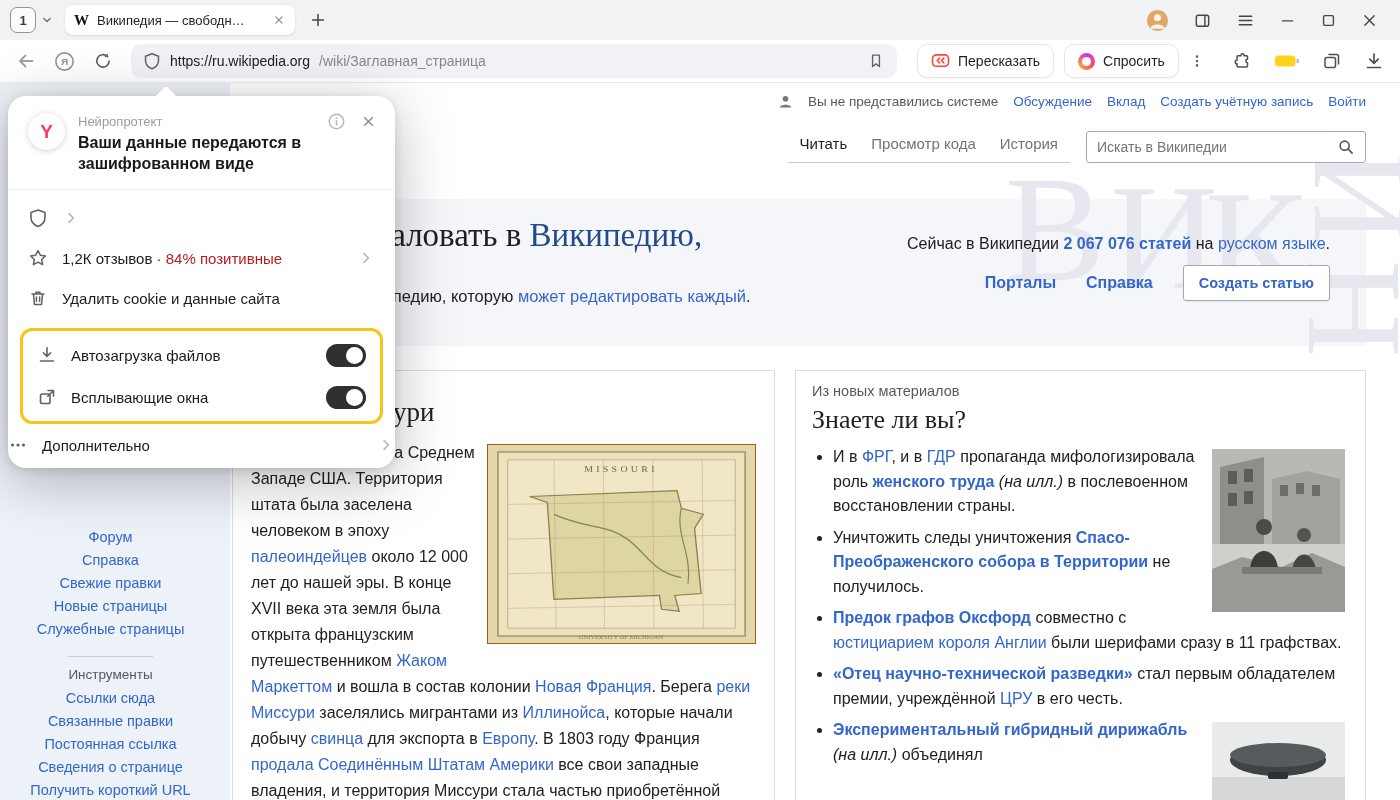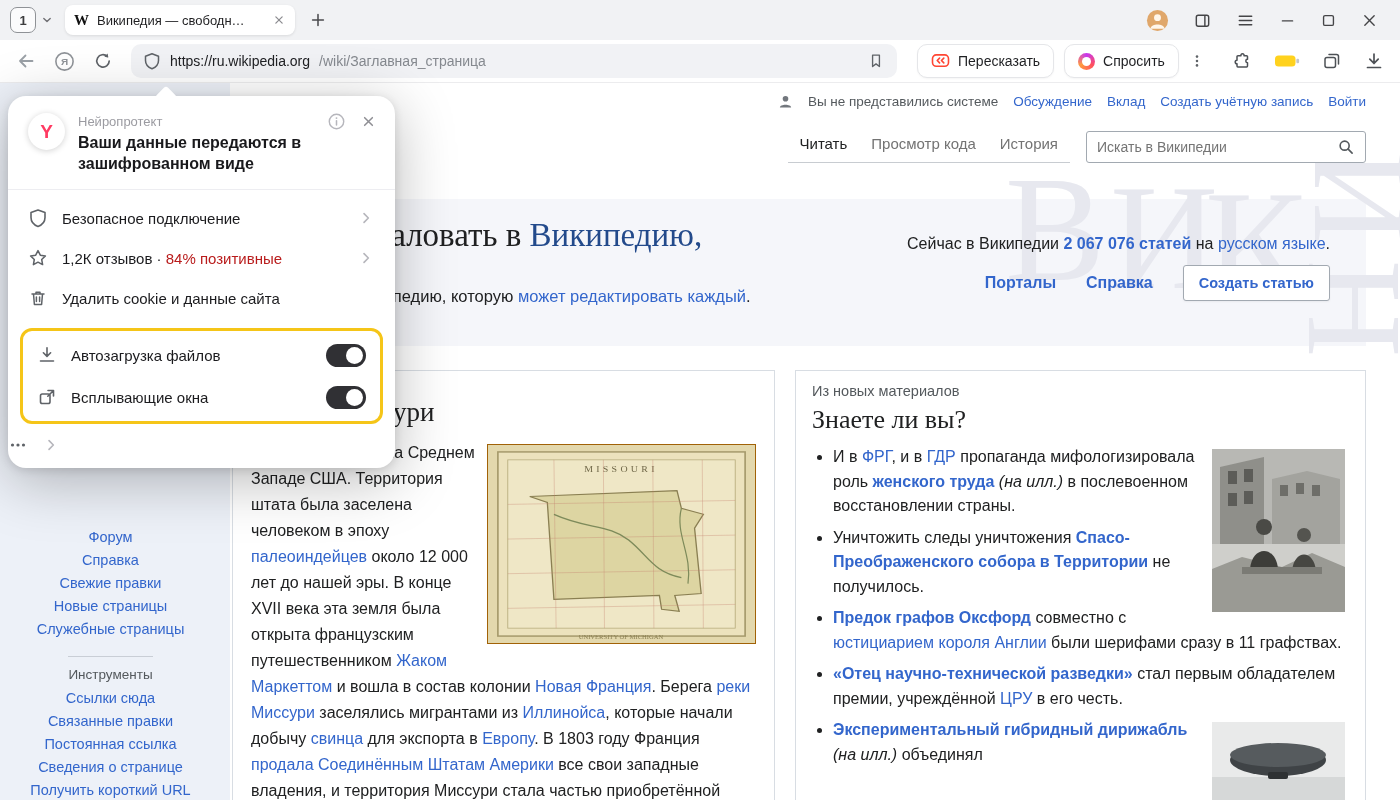--- a/index.html
+++ b/index.html
@@ -424,21 +424,20 @@
     </div>
   </div>
 
   <div class="p-rows">
     <div class="p-row">
       <span>
         <svg width="20" height="20" viewBox="0 0 20 20">
             <path d="M10 2 L17 4.6 V9.4 C17 13.8 14 16.9 10 18.4 C6 16.9 3 13.8 3 9.4 V4.6 Z" fill="none" stroke="#5f6368" stroke-width="1.6" stroke-linejoin="round"></path>
           </svg>
       </span>
-      <span class="grow">Безопасное подключение</span>
       <span>
         <svg width="18" height="18" viewBox="0 0 20 20">
             <path d="M7.8 5.2 L12.6 10 L7.8 14.8" fill="none" stroke="#b6b6bc" stroke-width="1.8" stroke-linecap="round" stroke-linejoin="round"></path>
           </svg>
       </span>
     </div>
     <div class="p-row">
       <span>
         <svg width="20" height="20" viewBox="0 0 20 20">
             <path d="M10 2.6 L12.3 7.2 L17.4 7.9 L13.7 11.5 L14.6 16.6 L10 14.2 L5.4 16.6 L6.3 11.5 L2.6 7.9 L7.7 7.2 Z" fill="none" stroke="#5f6368" stroke-width="1.5" stroke-linejoin="round"></path>
@@ -483,20 +482,21 @@
     </div>
 
     <div class="p-row p-more">
       <span>
         <svg width="20" height="20" viewBox="0 0 20 20">
             <circle cx="4.5" cy="10" r="1.6" fill="#5f6368"></circle>
             <circle cx="10" cy="10" r="1.6" fill="#5f6368"></circle>
             <circle cx="15.5" cy="10" r="1.6" fill="#5f6368"></circle>
           </svg>
       </span>
+      <span class="grow">Дополнительно</span>
       <span>
         <svg width="18" height="18" viewBox="0 0 20 20">
             <path d="M7.8 5.2 L12.6 10 L7.8 14.8" fill="none" stroke="#b6b6bc" stroke-width="1.8" stroke-linecap="round" stroke-linejoin="round"></path>
           </svg>
       </span>
     </div>
   </div>
 </div>
 
 </body></html>

